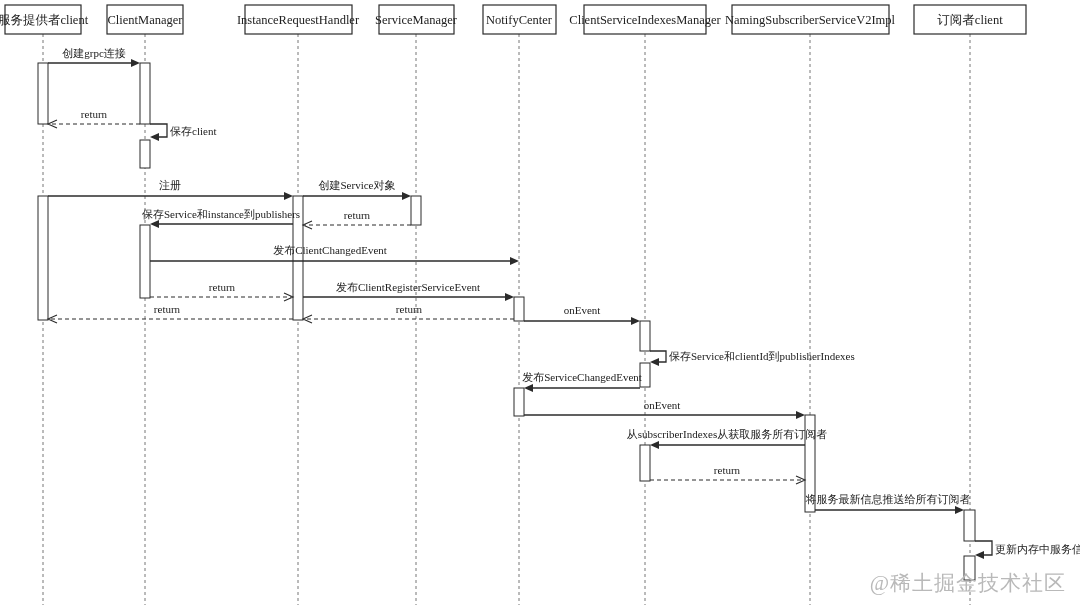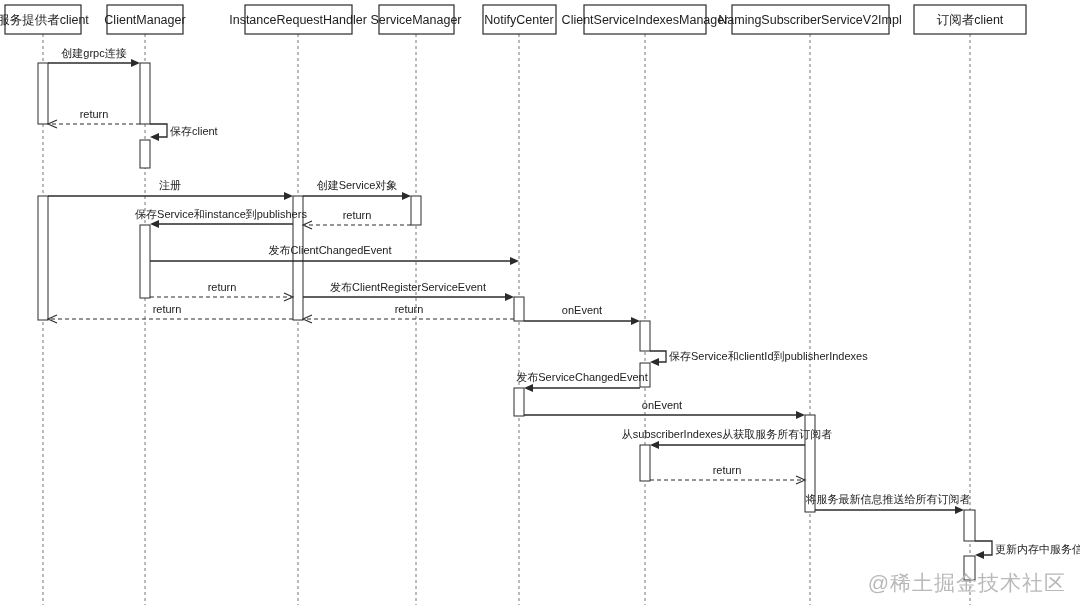--- a/index.html
+++ b/index.html
@@ -1,19 +1,19 @@
 <!DOCTYPE html>
 <html style="--line: #2b2b2b; --text: #212121; --watermark: #b9b9b9; --background: #ffffff;"><head>
 <meta charset="utf-8">
 <style>
   html,body { margin:0; padding:0; background:#fff; }
   #stage {
     position:relative; width:1080px; height:613px;
     background:var(--background,#fff);
-    font-family:Liberation Sans, sans-serif;
+    font-family:Liberation Serif, serif;
     overflow:hidden;
   }
   svg { display:block; }
   .box  { fill:#fff; stroke:var(--line,#3d3d3d); stroke-width:1.2; }
   .life { stroke:#767676; stroke-width:1; stroke-dasharray:3 3; fill:none; }
   .act  { fill:#fff; stroke:var(--line,#3d3d3d); stroke-width:1; }
   .sol  { stroke:var(--line,#2b2b2b); stroke-width:1.3; fill:none; }
   .dsh  { stroke:var(--line,#2b2b2b); stroke-width:1; stroke-dasharray:4 3; fill:none; }
   .loop { stroke:var(--line,#2b2b2b); stroke-width:1.3; fill:none; }
   .hd   { fill:var(--line,#2b2b2b); stroke:none; }

